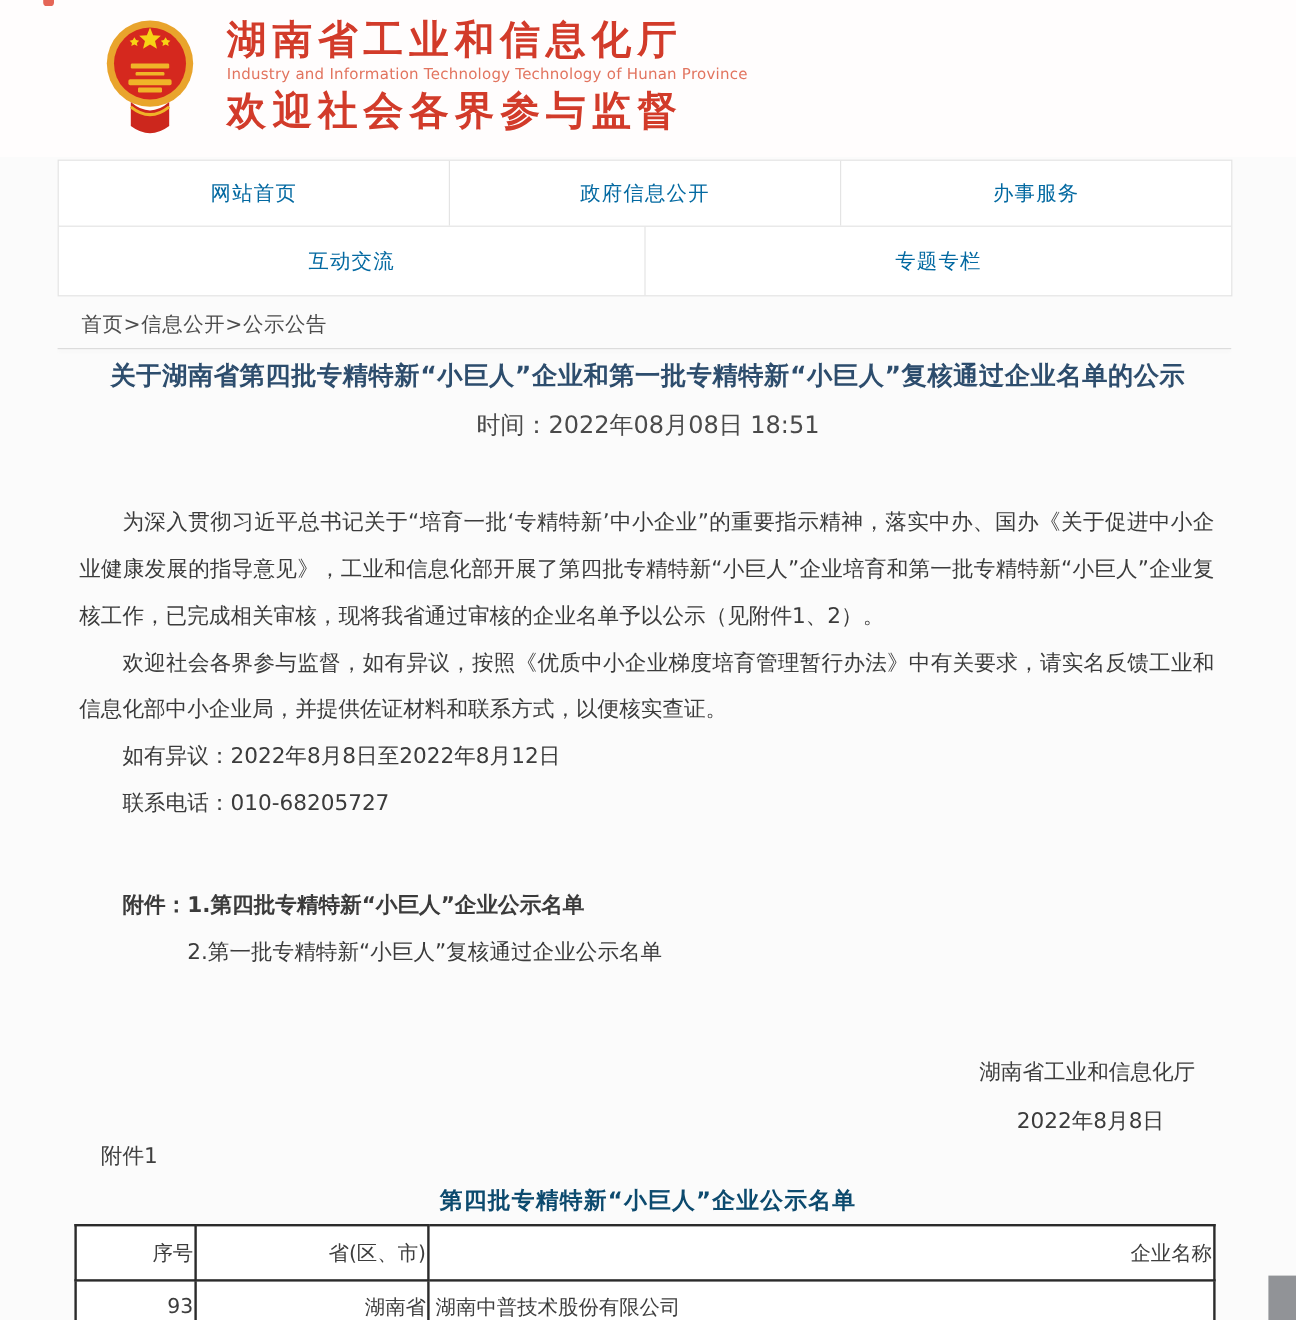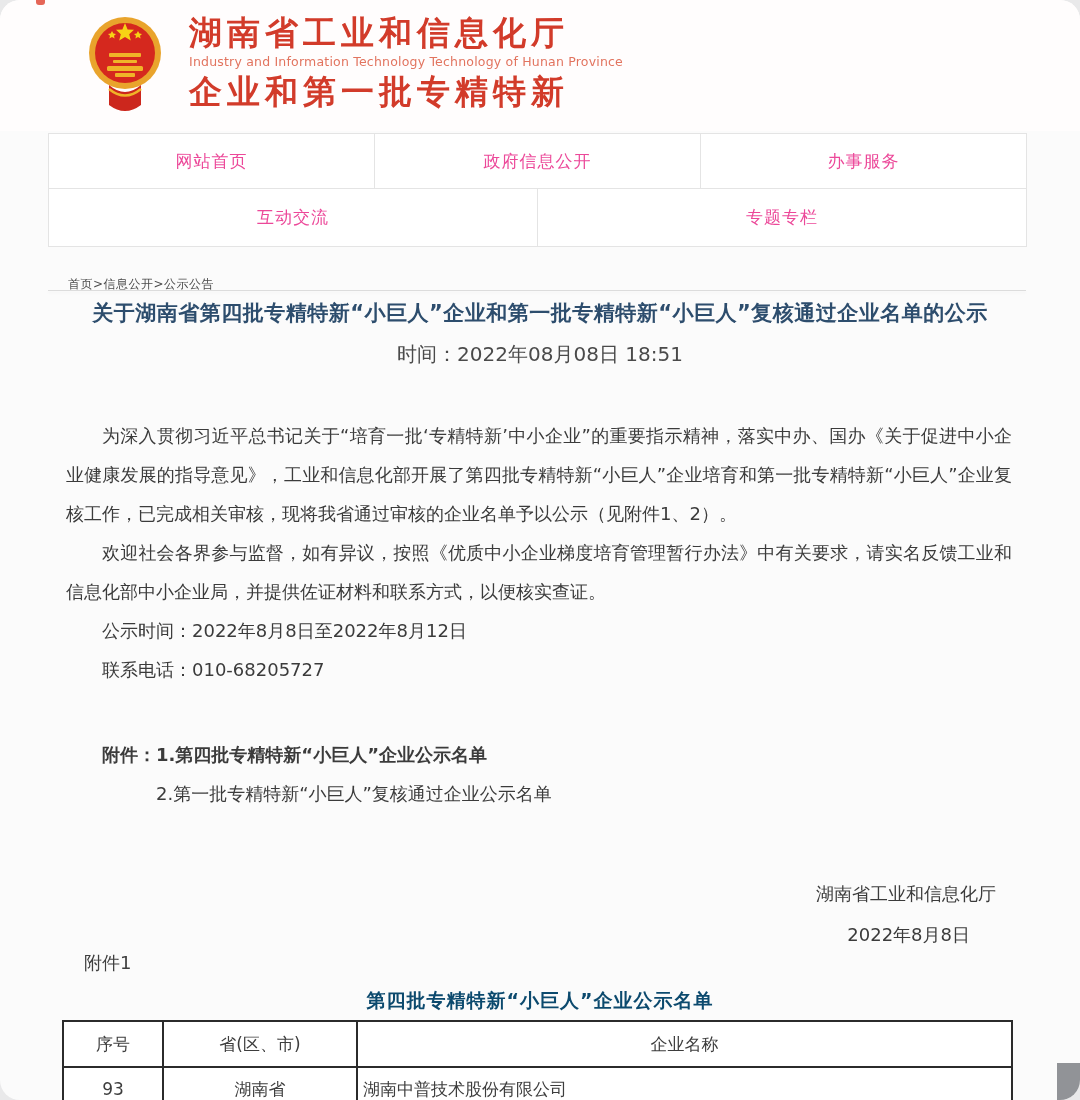--- a/index.html
+++ b/index.html
@@ -1,42 +1,41 @@
 <!DOCTYPE html>
 <html><head>
 <meta charset="utf-8">
 <style>
   html,body{margin:0;padding:0;background:#e9e9ea;}
   .page{
     position:relative;width:1080px;height:1100px;margin:0 auto;
     background:#fbfbfb;overflow:hidden;
     font-family:"DejaVu Sans","Liberation Sans",sans-serif;
-    border-radius:20px;
     -webkit-font-smoothing:antialiased;
   }
   
   .header{position:absolute;left:0;top:0;width:1080px;height:131px;background:#fffdfd;}
   .red-smudge{position:absolute;left:36px;top:0;width:9px;height:5px;background:#e04b3a;border-radius:0 0 3px 3px;opacity:.85;}
   .emblem{position:absolute;left:88px;top:9px;width:74px;height:108px;}
   .header-text{position:absolute;left:189px;top:13px;}
   .org-cn{font-size:33px;font-weight:bold;color:#d23b2a;letter-spacing:5px;line-height:40px;white-space:nowrap;}
   .org-en{font-size:12.5px;color:#e2745f;letter-spacing:.2px;line-height:17px;white-space:nowrap;}
   .org-cn2{margin-top:2px;}
   
   .nav{position:absolute;left:48px;top:133px;width:977px;border:1px solid #e4e4e4;background:#fff;}
   .nav-row{display:flex;}
   .nav-row.r1{height:54px;border-bottom:1px solid #e4e4e4;}
   .nav-row.r2{height:57px;}
   .nav-cell{display:flex;align-items:center;justify-content:center;
-    font-size:17px;color:#ec4899;letter-spacing:1px;cursor:pointer;}
+    font-size:17px;color:#0369a1;letter-spacing:1px;cursor:pointer;}
   .nav-cell + .nav-cell{border-left:1px solid #e4e4e4;text-align:center;}
   .r1 .nav-cell{width:33.33%;}
   .r2 .nav-cell{width:50%;}
   
-  .breadcrumb{position:absolute;left:68px;top:276px;font-size:12px;color:#4c4c4c;letter-spacing:.5px;cursor:pointer;}
+  .breadcrumb{position:absolute;left:68px;top:259px;font-size:17px;color:#4c4c4c;letter-spacing:.5px;cursor:pointer;}
   .crumb-divider{position:absolute;left:48px;top:290px;width:978px;height:0;
     border-top:1px solid #dcdcdc;box-shadow:0 2px 3px rgba(0,0,0,0.05);}
   
   .article-title{position:absolute;left:40px;top:299px;width:1000px;text-align:center;
     font-size:21px;font-weight:bold;color:#2d4d6d;letter-spacing:.5px;white-space:nowrap;}
   .article-time{position:absolute;left:0;top:341px;width:1080px;text-align:center;
     font-size:20px;color:#4a4a4a;}
   
   .body-text{position:absolute;left:66px;top:416px;width:946px;
     font-size:18px;line-height:39px;color:#3b3b3b;text-align:justify;word-break:break-all;}
@@ -48,21 +47,21 @@
   .signature{margin-top:60px;text-align:right;line-height:41px;}
   .sig-org{margin-right:16px;}
   .sig-date{margin-right:42px;}
   
   .att1-label{position:absolute;left:84px;top:951px;font-size:18px;color:#3f3f3f;}
   .table-title{position:absolute;left:40px;top:988px;width:1000px;text-align:center;
     font-size:19px;font-weight:bold;color:#0c4a6e;letter-spacing:1px;}
   .list-table{position:absolute;left:62px;top:1020px;width:951px;
     border-collapse:collapse;background:#fff;}
   .list-table th,.list-table td{border:2px solid #2b2b2b;font-weight:normal;
-    font-size:17px;color:#3d3d3d;text-align:center;}
+    font-size:17px;color:#3d3d3d;text-align:right;}
   .list-table th{height:42px;}
   .list-table td{height:40px;}
   .col-seq{width:96px;}
   .col-prov{width:190px;}
   .cell-company{text-align:left !important;padding-left:5px;}
   
   .watermark{position:absolute;left:884px;top:1026px;display:flex;align-items:center;gap:6px;
     color:rgba(255,255,255,0.92);font-size:29px;font-weight:bold;letter-spacing:2px;
     text-shadow:0 0 3px rgba(0,0,0,0.25);pointer-events:none;}
   .corner-block{position:absolute;left:1057px;top:1063px;width:23px;height:37px;background:#919397;}
@@ -85,21 +84,21 @@
       <rect x="25" y="51" width="24" height="3" rx="1" fill="#f0b428"></rect>
       <rect x="19" y="57" width="36" height="5" rx="1.5" fill="#f0b428"></rect>
       <rect x="27" y="64" width="20" height="4" rx="1" fill="#f0b428"></rect>
       <path d="M21 76 Q37 90 53 76 L53 96 Q37 108 21 96 Z" fill="#cc271d"></path>
       <path d="M21 80 Q37 93 53 80" stroke="#f0b428" stroke-width="2.5" fill="none"></path>
     </svg>
 
     <div class="header-text">
       <div class="org-cn">湖南省工业和信息化厅</div>
       <div class="org-en">Industry and Information Technology Technology of Hunan Province</div>
-      <div class="org-cn org-cn2">企业和第一批专精特新</div>
+      <div class="org-cn org-cn2">欢迎社会各界参与监督</div>
     </div>
   </div>
 
   <div class="nav">
     <div class="nav-row r1">
       <div class="nav-cell">网站首页</div>
       <div class="nav-cell">政府信息公开</div>
       <div class="nav-cell">办事服务</div>
     </div>
     <div class="nav-row r2">
@@ -110,21 +109,21 @@
 
   <div class="breadcrumb">首页&gt;信息公开&gt;公示公告</div>
   <div class="crumb-divider"></div>
 
   <div class="article-title">关于湖南省第四批专精特新“小巨人”企业和第一批专精特新“小巨人”复核通过企业名单的公示</div>
   <div class="article-time">时间：2022年08月08日 18:51</div>
 
   <div class="body-text">
     <p class="para">为深入贯彻习近平总书记关于“培育一批‘专精特新’中小企业”的重要指示精神，落实中办、国办《关于促进中小企业健康发展的指导意见》，工业和信息化部开展了第四批专精特新“小巨人”企业培育和第一批专精特新“小巨人”企业复核工作，已完成相关审核，现将我省通过审核的企业名单予以公示（见附件1、2）。</p>
     <p class="para">欢迎社会各界参与监督，如有异议，按照《优质中小企业梯度培育管理暂行办法》中有关要求，请实名反馈工业和信息化部中小企业局，并提供佐证材料和联系方式，以便核实查证。</p>
-    <p class="info-line">公示时间：2022年8月8日至2022年8月12日</p>
+    <p class="info-line">如有异议：2022年8月8日至2022年8月12日</p>
     <p class="info-line">联系电话：010-68205727</p>
 
     <div class="att-block">
       <p class="att-line1">附件：1.第四批专精特新“小巨人”企业公示名单</p>
       <p class="att-line2">2.第一批专精特新“小巨人”复核通过企业公示名单</p>
     </div>
 
     <div class="signature">
       <div class="sig-org">湖南省工业和信息化厅</div>
       <div class="sig-date">2022年8月8日</div>

